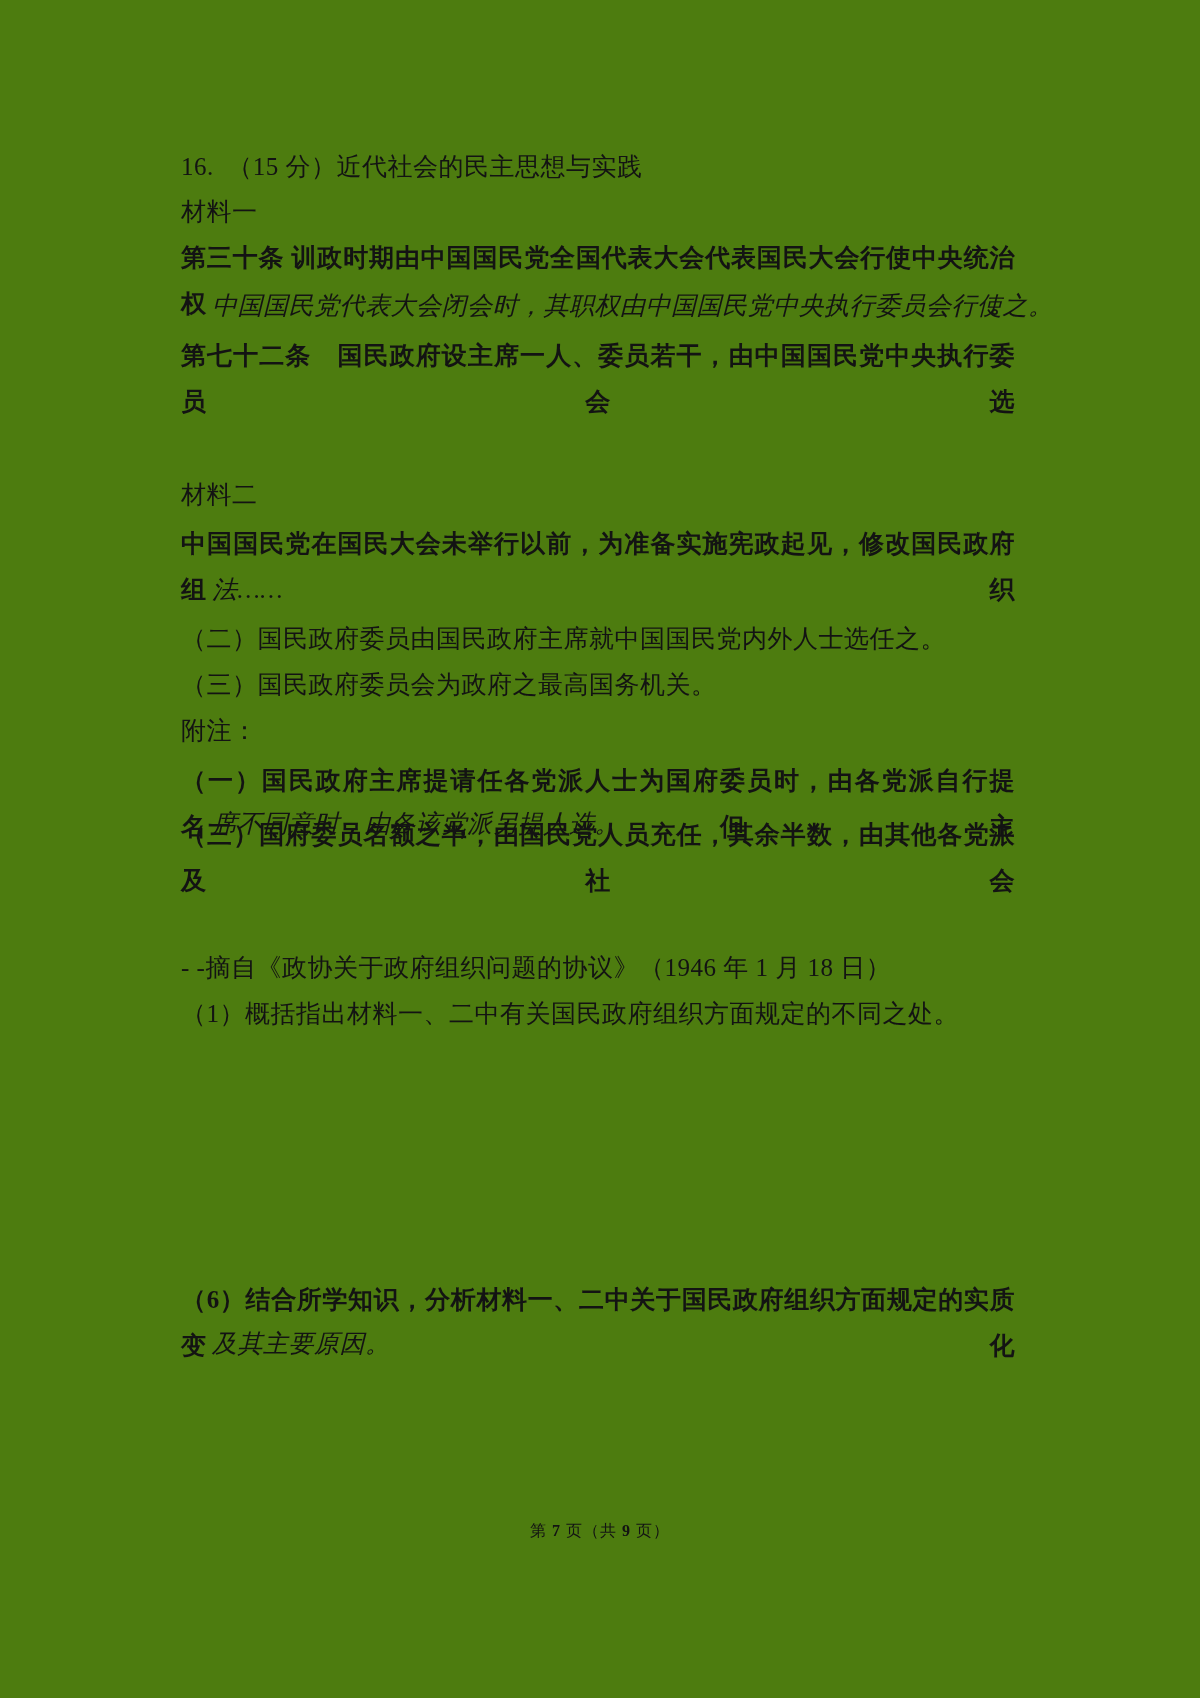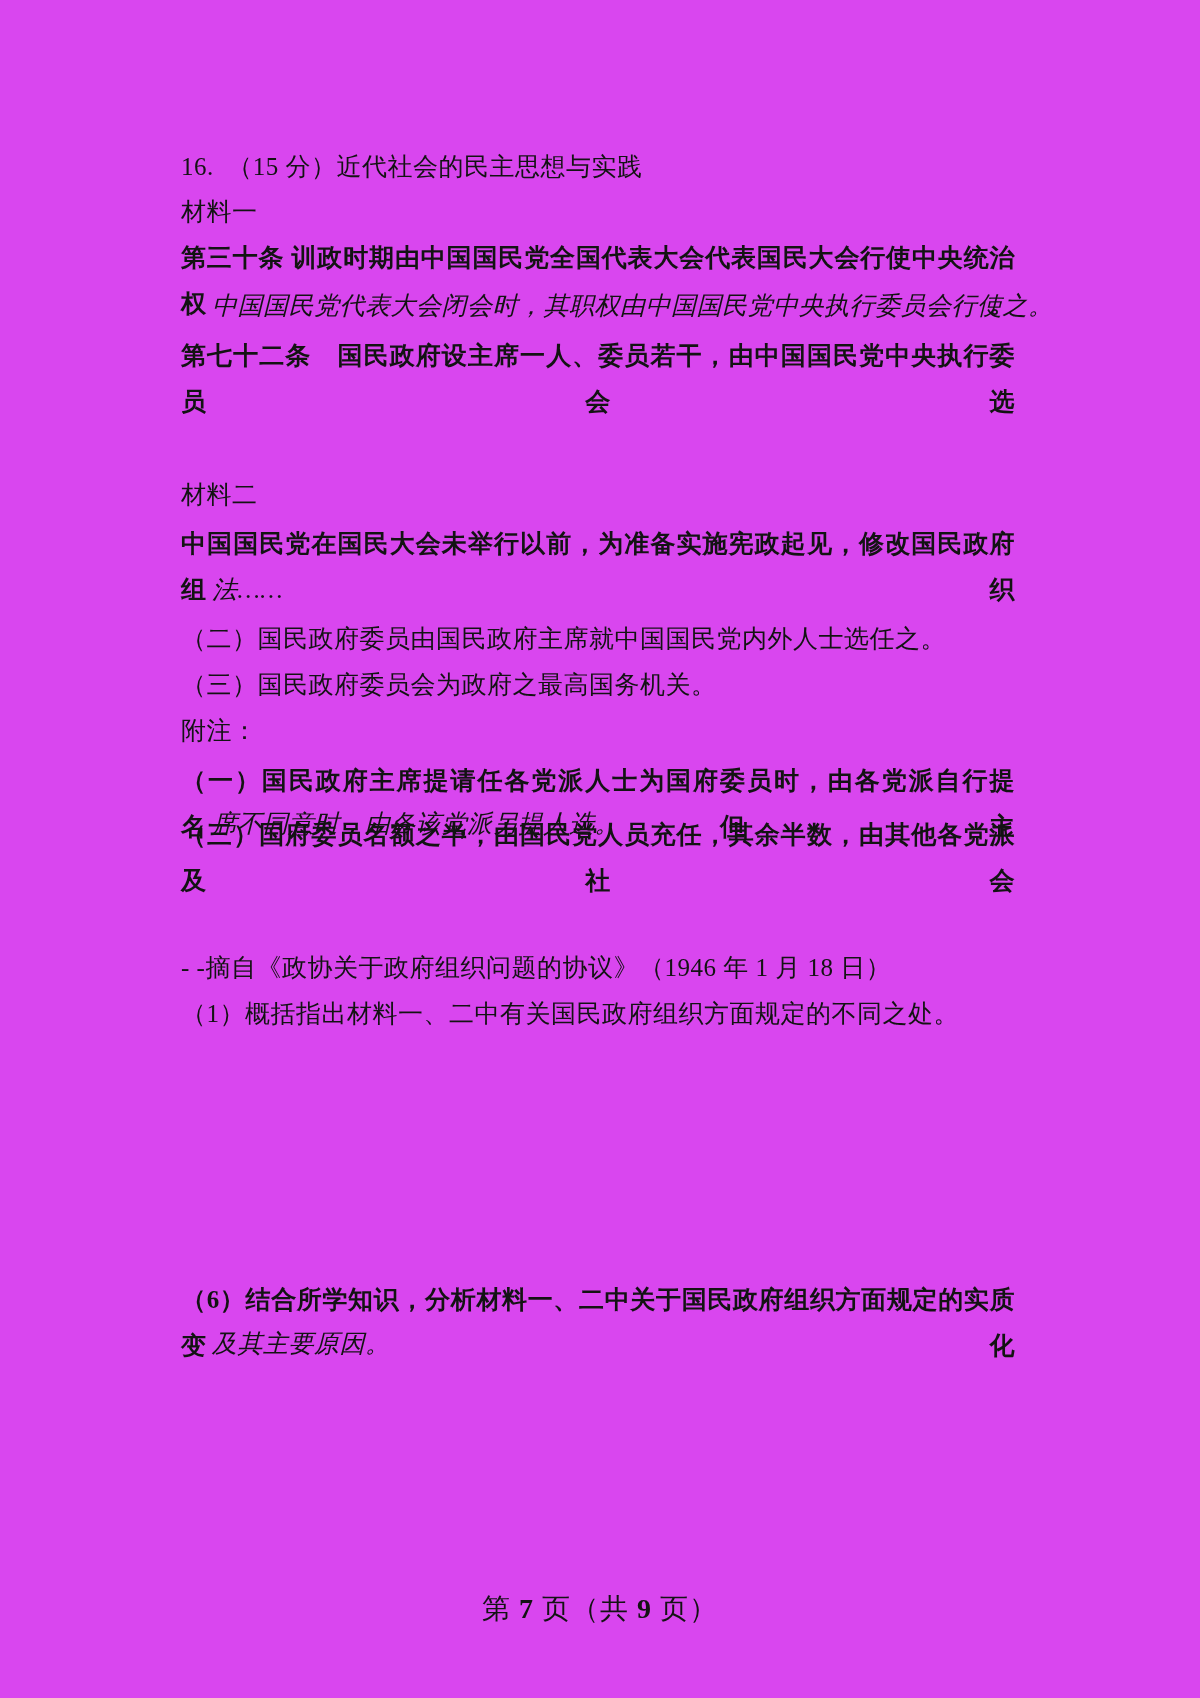--- a/index.html
+++ b/index.html
@@ -4,21 +4,21 @@
 <style>
   html, body {
     margin: 0;
     padding: 0;
     background: #ffffff;
   }
   .page {
     position: relative;
     width: 1200px;
     height: 1698px;
-    background: #d946ef;
+    background: #4d7c0f;
     color: #131313;
     font-family: "Liberation Serif", "DejaVu Serif", serif;
     overflow: hidden;
   }
   .line {
     position: absolute;
     left: 181px;
     width: 834px;
     height: 46px;
     line-height: 46px;
@@ -33,27 +33,27 @@
     font-style: italic;
   }
   .just {
     white-space: normal;
     text-align: justify;
     text-align-last: justify;
     font-weight: bold;
   }
   .footer {
     position: absolute;
-    top: 1586px;
+    top: 1508px;
     left: 0;
     width: 1200px;
     height: 46px;
     line-height: 46px;
     text-align: center;
-    font-size: 28px;
+    font-size: 16px;
     letter-spacing: 1px;
     color: #131313;
   }
   .footer .b {
     font-weight: bold;
   }
 </style>
 </head>
 <body>
 

